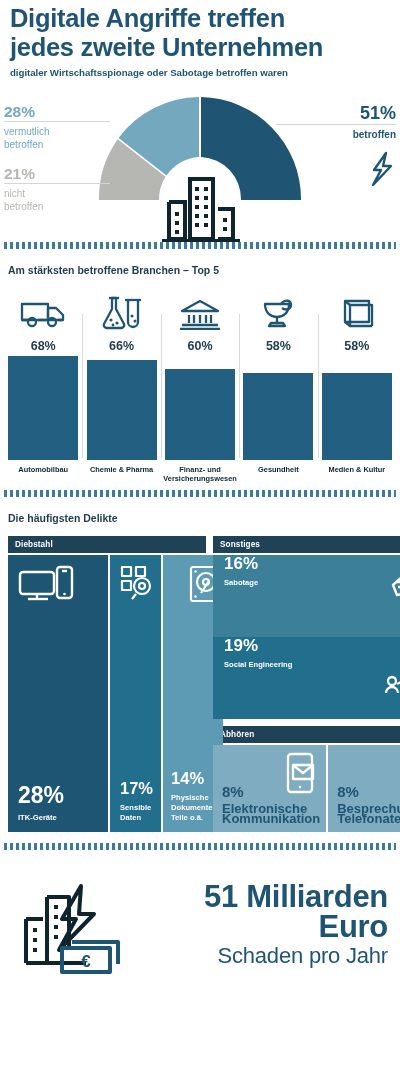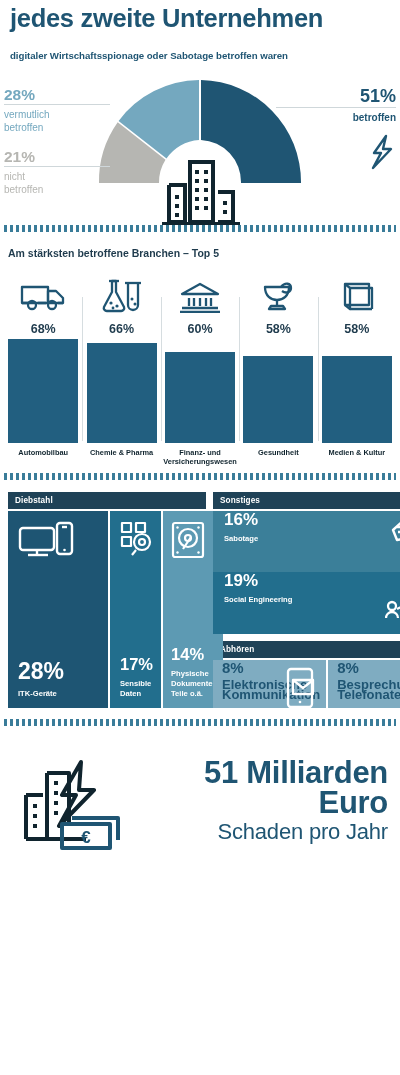--- a/index.html
+++ b/index.html
@@ -59,39 +59,39 @@
   .barcol+.barcol:before{
     content:"";position:absolute;left:0;top:24px;bottom:32px;width:1px;background:#d6dde0;
   }
   .bicon{height:40px;display:flex;align-items:flex-end;justify-content:center;}
   .bval{font-size:12.5px;font-weight:bold;color:#1f3b4d;margin-top:9px;}
   .barbox{width:100%;display:flex;align-items:flex-end;justify-content:center;margin-top:3px;}
   .bar{width:70px;background:#225f80;}
   .blab{font-size:7.4px;color:#10242e;text-align:center;line-height:9.5px;margin-top:5px;font-weight:bold;height:22px;}
 
   
-  .delikte{display:flex;gap:7px;padding:0 8px;margin-top:12px;height:216px;}
+  .delikte{display:flex;gap:7px;padding:0 8px;margin-top:12px;height:296px;}
   .dl-left{width:198px;display:flex;flex-direction:column;}
   .dl-right{flex:1;display:flex;flex-direction:column;}
   .cat-bar{
     background:#1f4257;color:#ffffff;font-size:8.2px;font-weight:bold;
     padding:4px 6px 4px 7px;letter-spacing:.1px;
   }
   .tiles{flex:1;display:flex;gap:2px;margin-top:2px;}
   .tile{position:relative;color:#ffffff;display:flex;flex-direction:column;}
   .tile .t-ico{padding:10px 0 0 10px;}
   .tile .t-bot{margin-top:auto;padding:0 8px 9px 10px;}
   .t-pct{font-weight:bold;line-height:1;}
   .t-lab{font-size:7.6px;line-height:10px;margin-top:6px;font-weight:bold;}
 
   .tile-a{flex:0 0 100px;background:#1e5573;}
   .tile-a .t-pct{font-size:23px;}
   .tile-b{flex:0 0 47px;background:#226e8d;}
   .tile-b .t-pct{font-size:16.5px;}
-  .tile-c{flex:1;background:#5d9ab3;}
+  .tile-c{flex:1;background:#5d9ab3;align-items:flex-end;}
   .tile-c .t-pct{font-size:16.5px;}
 
   .r-tile{color:#fff;position:relative;display:flex;align-items:flex-start;}
   .r-tile .rt-txt{padding-left:11px;}
   .r-pct{font-size:17px;font-weight:bold;line-height:1;}
   .r-lab{font-size:7.6px;font-weight:bold;margin-top:6px;line-height:10px;}
   .r-ico{position:absolute;right:12px;top:50%;transform:translateY(-50%);}
   .rt-sab{height:82px;background:#3b7f99;margin-top:2px;}
   .rt-soc{height:82px;background:#226e8d;margin-top:0;}
   .abh-wrap{display:flex;gap:2px;margin-top:2px;flex:1;}
@@ -107,22 +107,23 @@
   .f-txt{flex:1;text-align:right;padding-right:2px;}
   .f-big{font-size:31px;font-weight:bold;color:#1f5573;line-height:30px;letter-spacing:-0.3px;}
   .f-small{font-size:22px;color:#1f5573;line-height:28px;letter-spacing:-0.2px;}
 </style>
 </head>
 <body>
 
 <div class="page">
 
   <div class="header">
+    <div class="h-title">Digitale Angriffe treffen</div>
     <div class="h-title">jedes zweite Unternehmen</div>
-    <div class="h-sub" style="margin-top:16px">digitaler Wirtschaftsspionage oder Sabotage betroffen waren</div>
+    <div class="h-sub" style="margin-top:4px">digitaler Wirtschaftsspionage oder Sabotage betroffen waren</div>
   </div>
 
   <div class="donut-wrap">
 
     <svg class="donut-svg" width="210" height="112" viewBox="0 0 210 112">
 
       <path d="M106 3 A102 102 0 0 1 206 106 L146 106 A42 42 0 0 0 106 63 Z" fill="#1f5573"></path>
 
       <path d="M104 3 A102 102 0 0 0 23.6 43.9 L71.5 81.5 A42 42 0 0 1 104 63 Z" fill="#74a8bf"></path>
 
@@ -281,20 +282,21 @@
       <div class="bval">58%</div>
       <div class="barbox" style="height:104px">
           <div class="bar" style="height:87px"></div>
         </div>
       <div class="blab">Medien &amp; Kultur</div>
     </div>
   </div>
 
   <div class="dots"></div>
 
+  <div class="sec-title">Die häufigsten Delikte</div>
 
   <div class="delikte">
 
     <div class="dl-left">
       <div class="cat-bar">Diebstahl</div>
       <div class="tiles">
 
         <div class="tile tile-a">
           <div class="t-ico">
             <svg width="56" height="40" viewBox="0 0 56 40">

